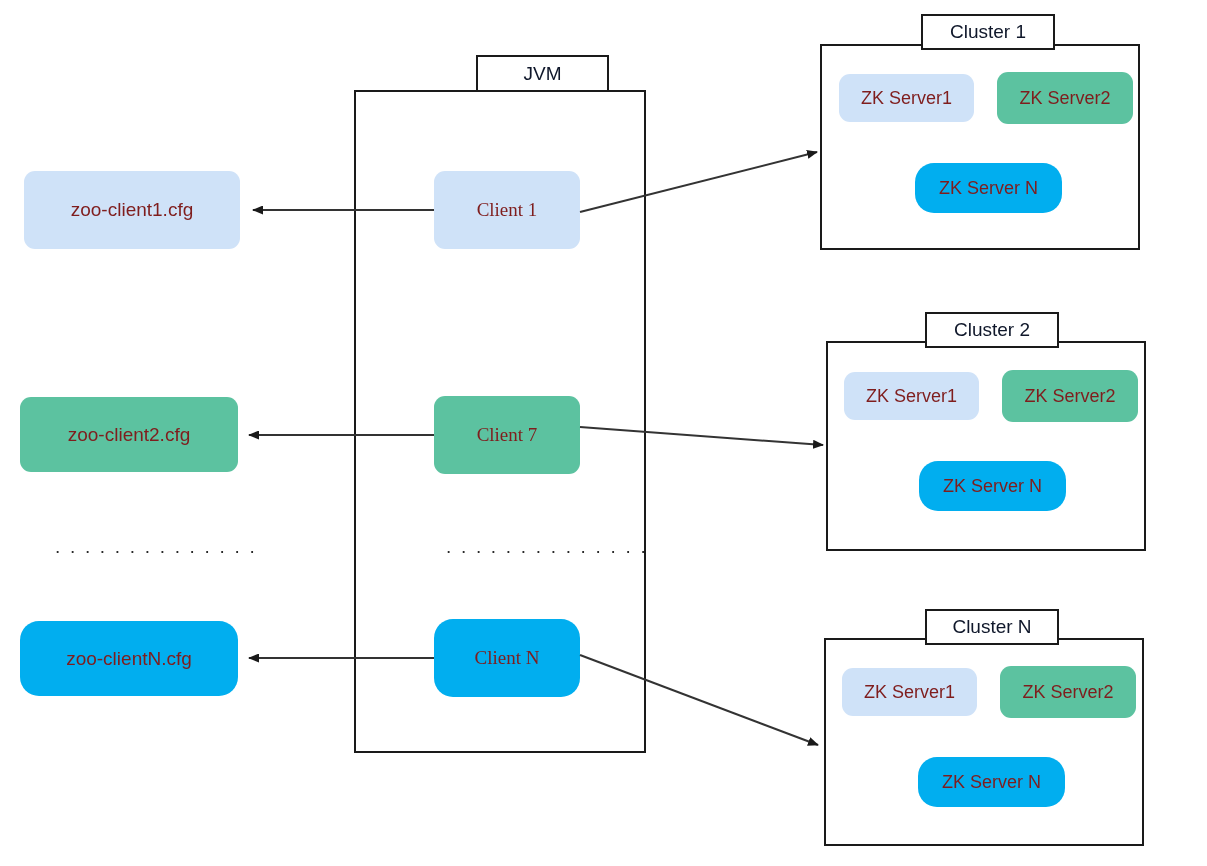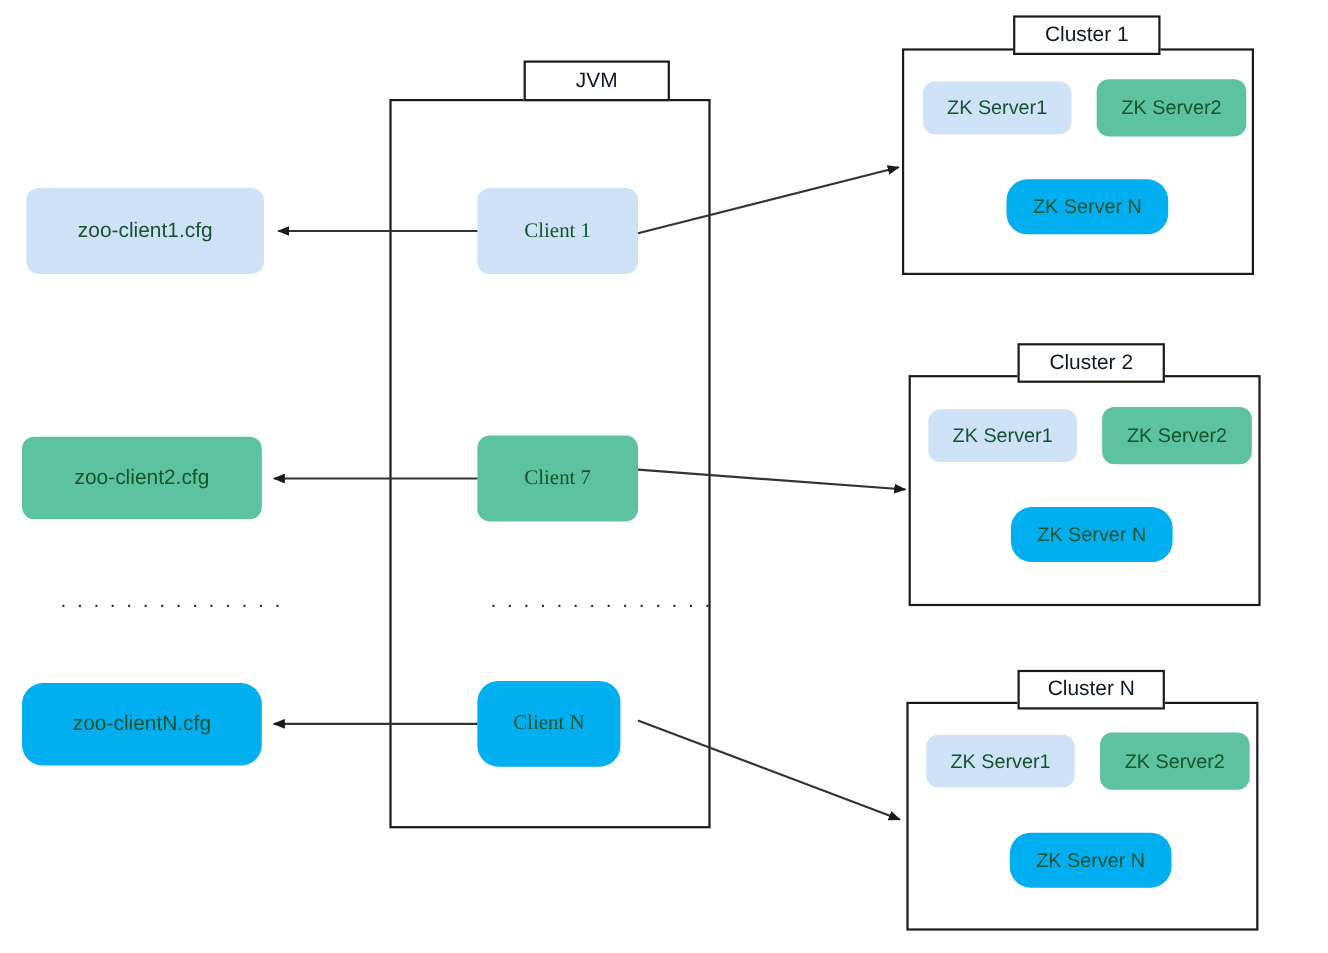--- a/index.html
+++ b/index.html
@@ -21,21 +21,21 @@
   }
   
   .node {
     position: absolute;
     box-sizing: border-box;
     display: flex;
     align-items: center;
     justify-content: center;
     text-align: center;
     line-height: 1.15;
-    color: #14532d;
+    color: #7f1d1d;
     white-space: nowrap;
   }
   .rounded {
     border-radius: 11px;
   }
   .lightblue { background: #cfe2f8; }
   .green     { background: #5cc2a0; }
   .cyan      { background: #01aeef; border-radius: 19px; }
 
   
@@ -126,21 +126,21 @@
   <div class="ellipsis" style="left:55px; top:536px;">. . . . . . . . . . . . . .</div>
 
   <div class="container-box" style="left: 354px; top: 90px; width: 292px; height: 663px; border-color: rgb(26, 26, 26);"></div>
 
   <div class="box-label" style="left: 476px; top: 55px; width: 133px; height: 37px; border-color: rgb(26, 26, 26);">JVM</div>
 
   <div class="node rounded client-box lightblue" style="left: 434px; top: 171px; width: 146px; height: 78px; background-color: rgb(207, 226, 248);">Client 1</div>
 
   <div class="node rounded client-box green" style="left: 434px; top: 396px; width: 146px; height: 78px; background-color: rgb(92, 194, 160);">Client 7</div>
 
-  <div class="node rounded client-box cyan" style="left: 434px; top: 619px; width: 130px; height: 78px; background-color: rgb(1, 174, 239);">Client N</div>
+  <div class="node rounded client-box cyan" style="left: 434px; top: 619px; width: 146px; height: 78px; background-color: rgb(1, 174, 239);">Client N</div>
 
   <div class="ellipsis" style="left:446px; top:536px;">. . . . . . . . . . . . . .</div>
 
   <div class="container-box" style="left: 820px; top: 44px; width: 320px; height: 206px; border-color: rgb(26, 26, 26);"></div>
   <div class="box-label" style="left: 921px; top: 14px; width: 134px; height: 36px; border-color: rgb(26, 26, 26);">Cluster 1</div>
 
   <div class="node rounded zk-box lightblue" style="left: 839px; top: 74px; width: 135px; height: 48px; background-color: rgb(207, 226, 248);">ZK Server1</div>
   <div class="node rounded zk-box green" style="left: 997px; top: 72px; width: 136px; height: 52px; background-color: rgb(92, 194, 160);">ZK Server2</div>
   <div class="node rounded zk-box cyan" style="left: 915px; top: 163px; width: 147px; height: 50px; background-color: rgb(1, 174, 239);">ZK Server N</div>
 

